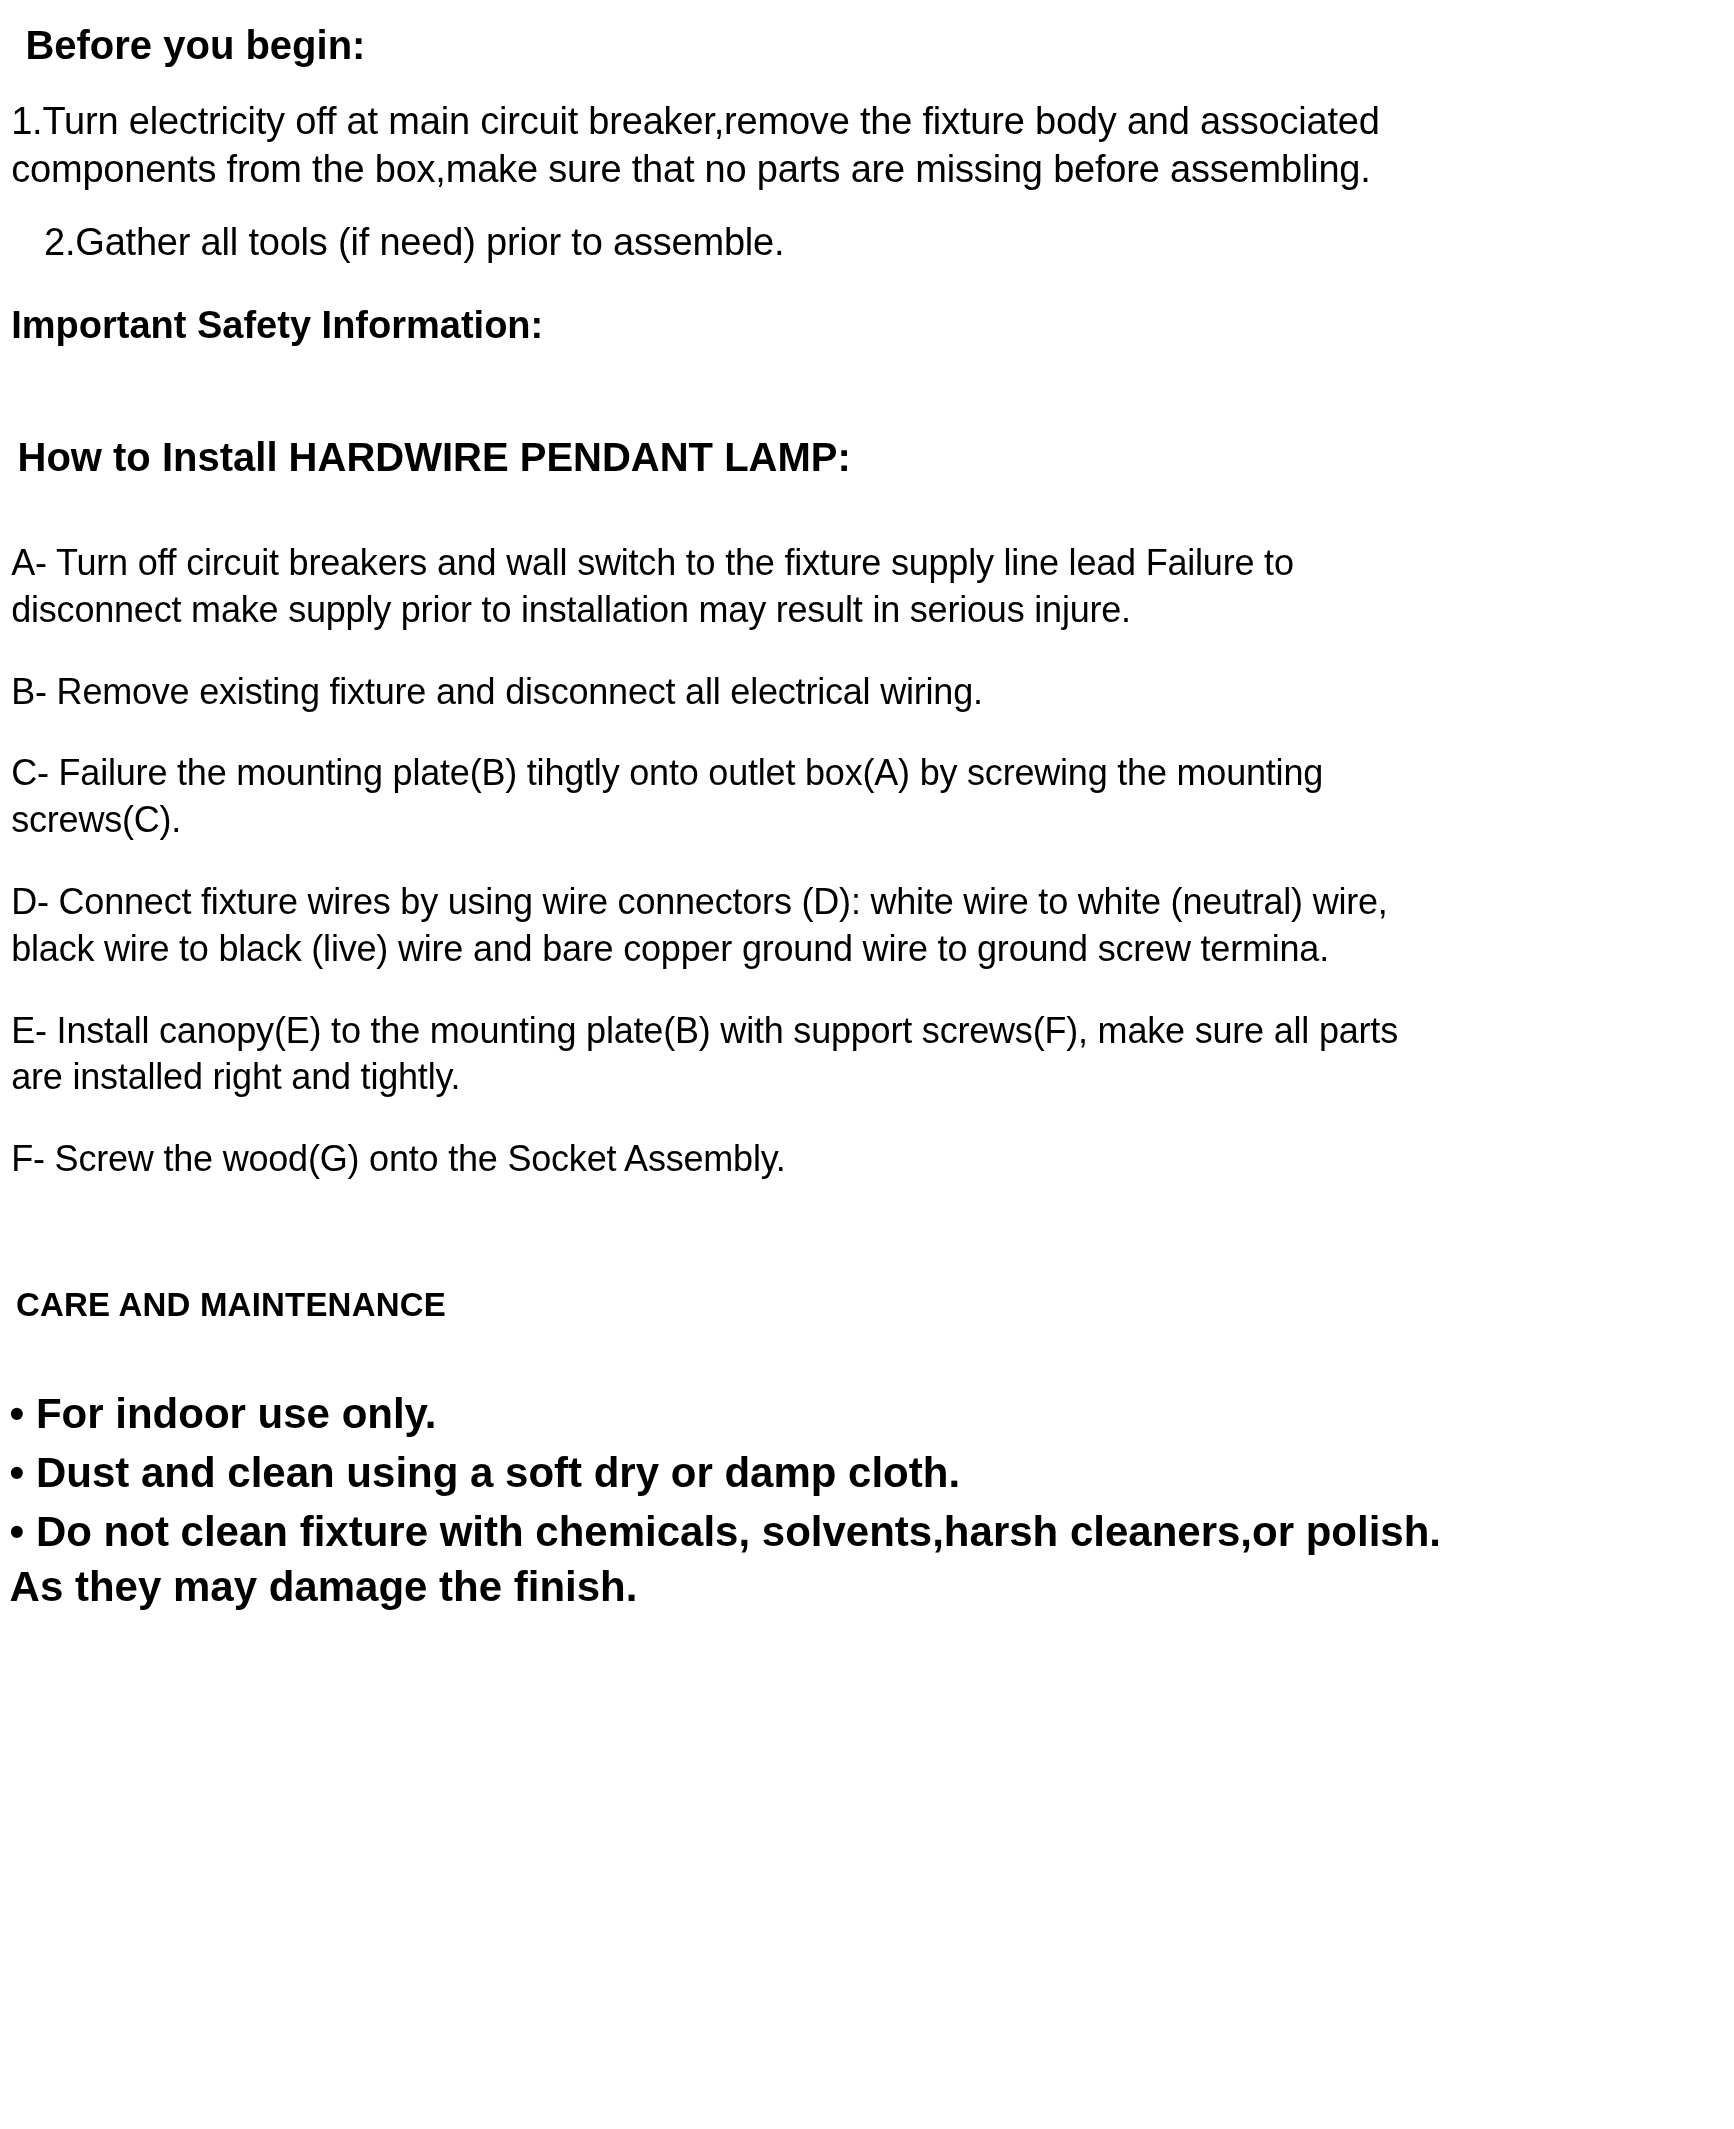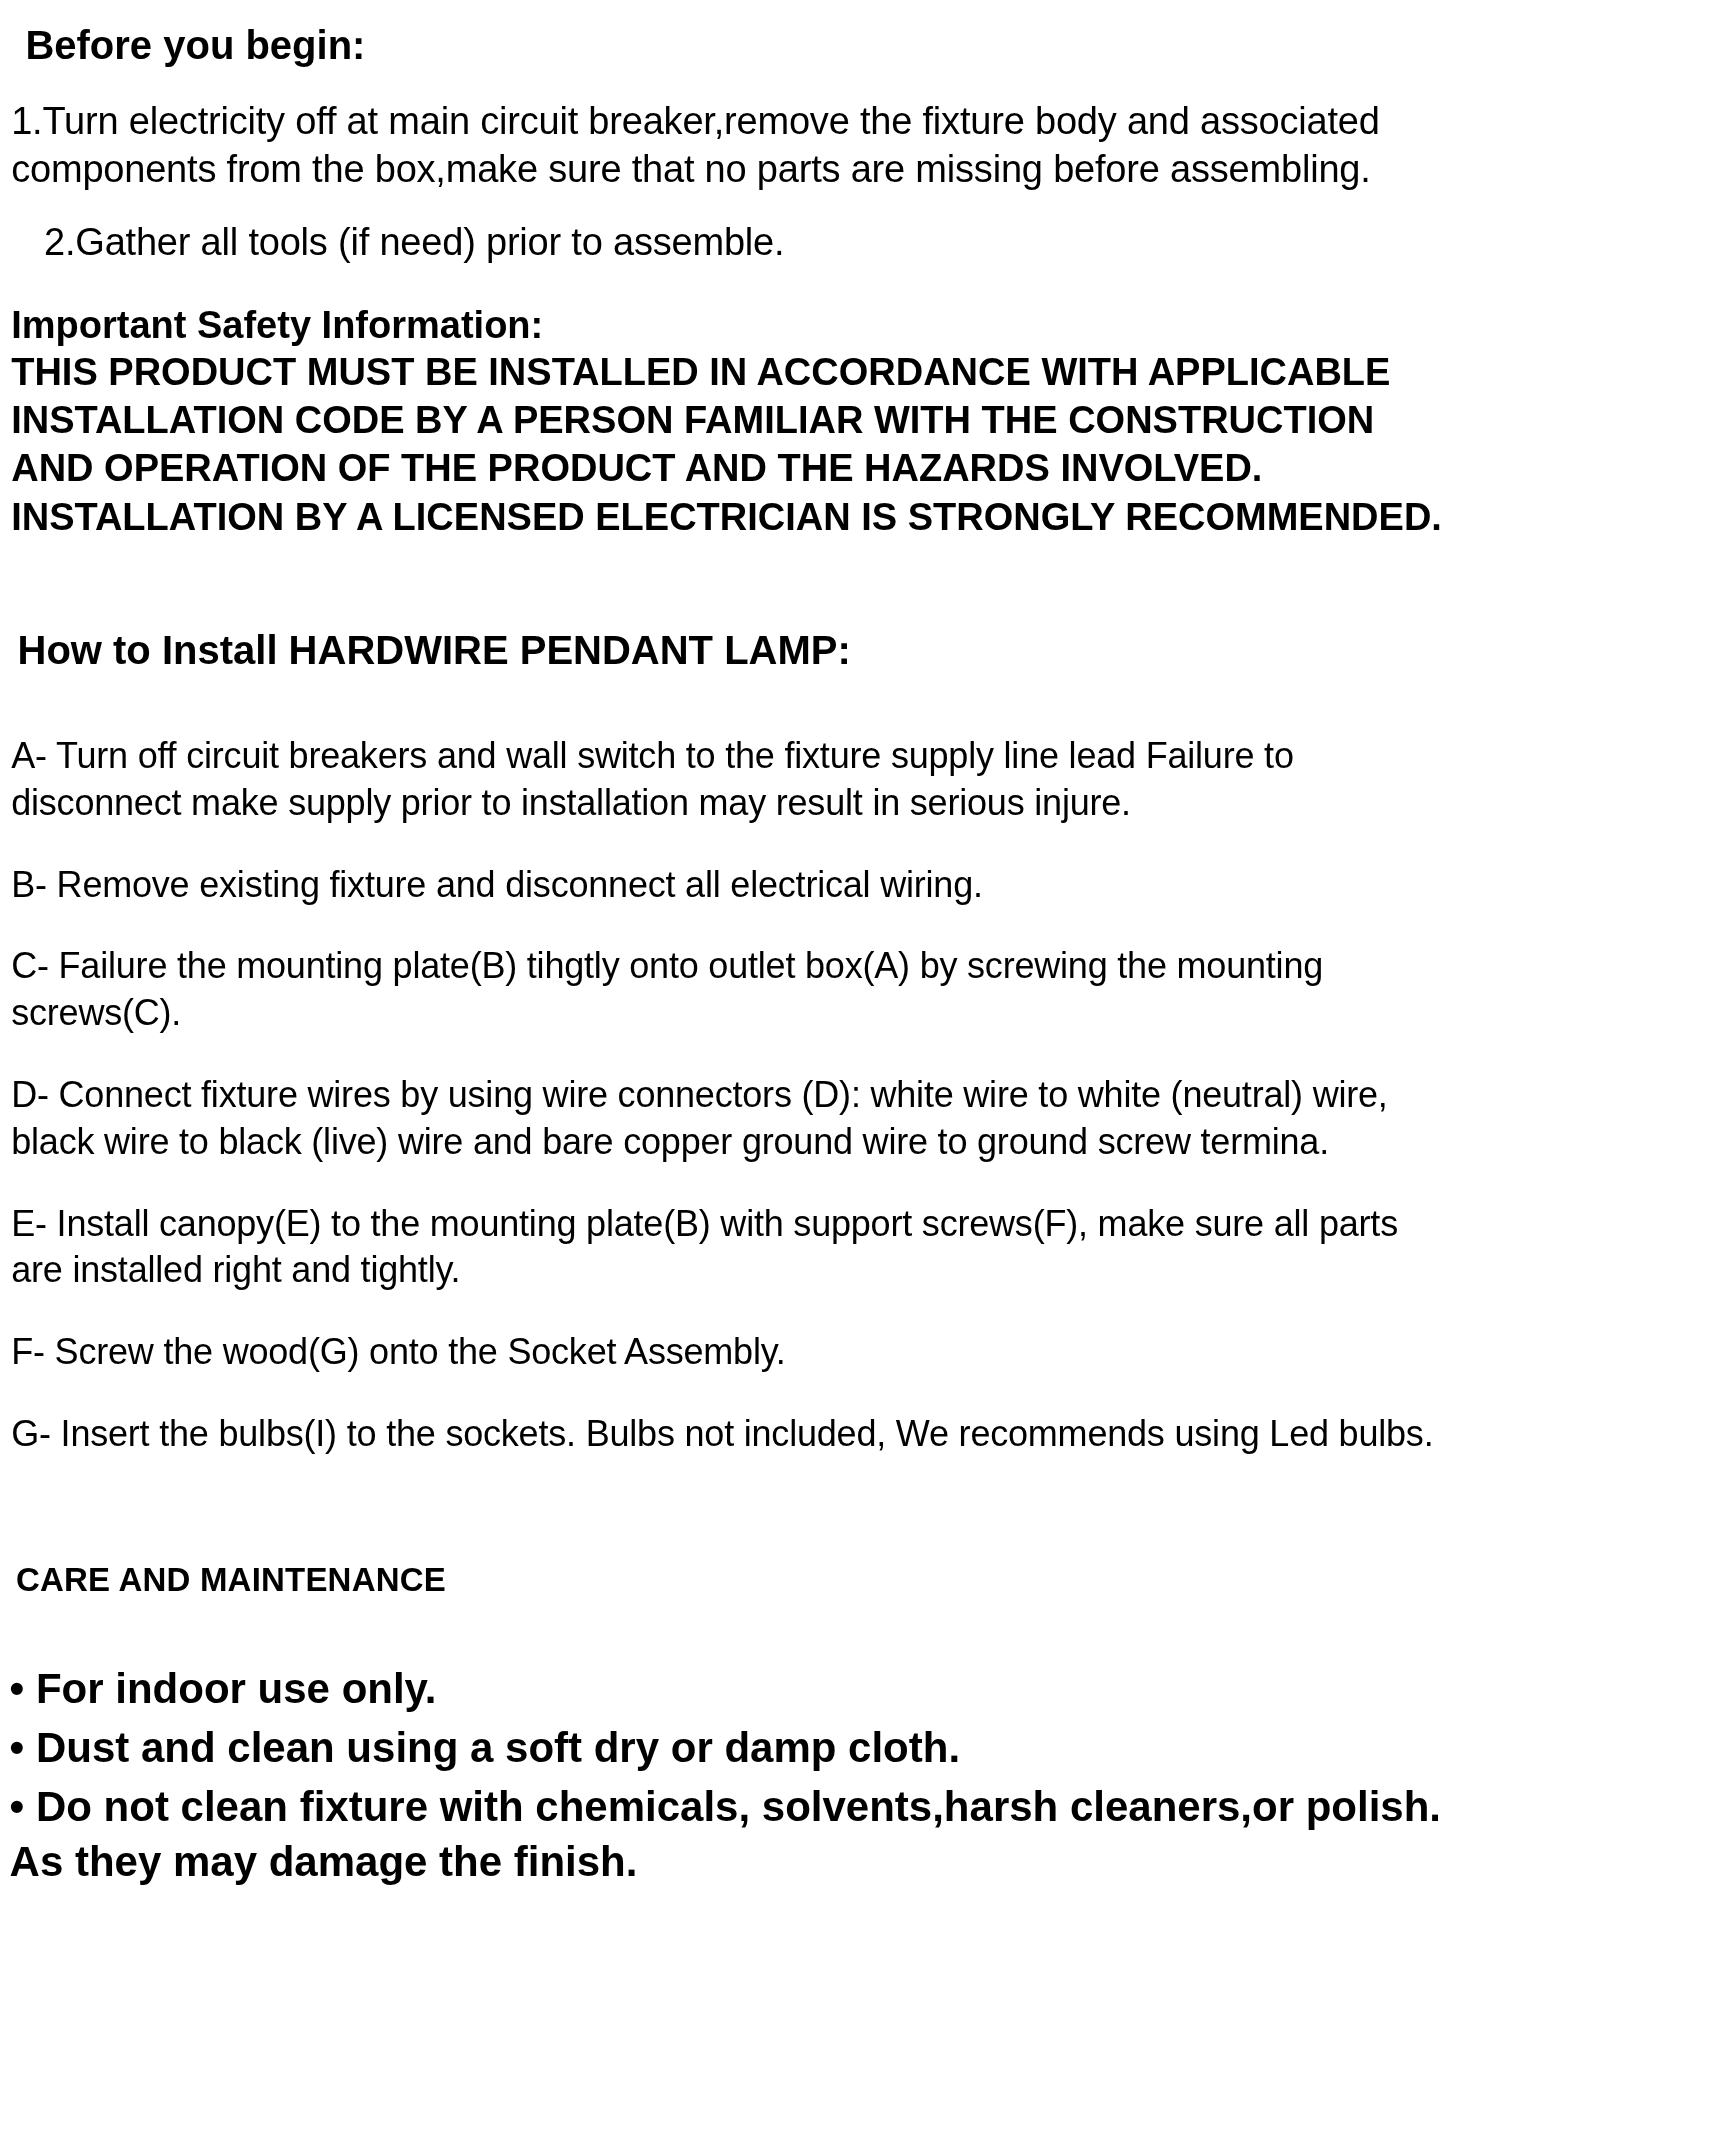--- a/index.html
+++ b/index.html
@@ -85,31 +85,29 @@
 <div class="page">
 
   <div class="heading-before">Before you begin:</div>
 
   <div class="para">1.Turn electricity off at main circuit breaker,remove the fixture body and associated components from the box,make sure that no parts are missing before assembling.</div>
 
   <div class="para para-tight">2.Gather all tools (if need) prior to assemble.</div>
 
   <div class="safety-title">Important Safety Information:</div>
 
-  <div class="safety-body">THIS PRODUCT MUST BE INSTALLED IN ACCORDANCE WITH APPLICABLE INSTALLATION CODE BY A PERSON FAMILIAR WITH THE CONSTRUCTION AND OPERATION OF THE PRODUCT AND THE HAZARDS INVOLVED. INSTALLATION BY A LICENSED ELECTRICIAN IS STRONGLY RECOMMENDED.</div>
 
   <div class="install-heading">How to Install HARDWIRE PENDANT LAMP:</div>
 
   <div class="step step-first">A- Turn off circuit breakers and wall switch to the fixture supply line lead Failure to disconnect make supply prior to installation may result in serious injure.</div>
   <div class="step">B- Remove existing fixture and disconnect all electrical wiring.</div>
   <div class="step">C- Failure the mounting plate(B) tihgtly onto outlet box(A) by screwing the mounting screws(C).</div>
   <div class="step">D- Connect fixture wires by using wire connectors (D): white wire to white (neutral) wire, black wire to black (live) wire and bare copper ground wire to ground screw termina.</div>
   <div class="step">E- Install canopy(E) to the mounting plate(B) with support screws(F), make sure all parts are installed right and tightly.</div>
   <div class="step">F- Screw the wood(G) onto the Socket Assembly.</div>
-  <div class="step">G- Insert the bulbs(I) to the sockets. Bulbs not included, We recommends using Led bulbs.</div>
 
   <div class="care-heading">CARE AND MAINTENANCE</div>
 
   <div class="bullets">
     <div class="bullet">• For indoor use only.</div>
     <div class="bullet">• Dust and clean using a soft dry or damp cloth.</div>
     <div class="bullet">• Do not clean fixture with chemicals, solvents,harsh cleaners,or polish. As they may damage the finish.</div>
   </div>
 
 </div>

